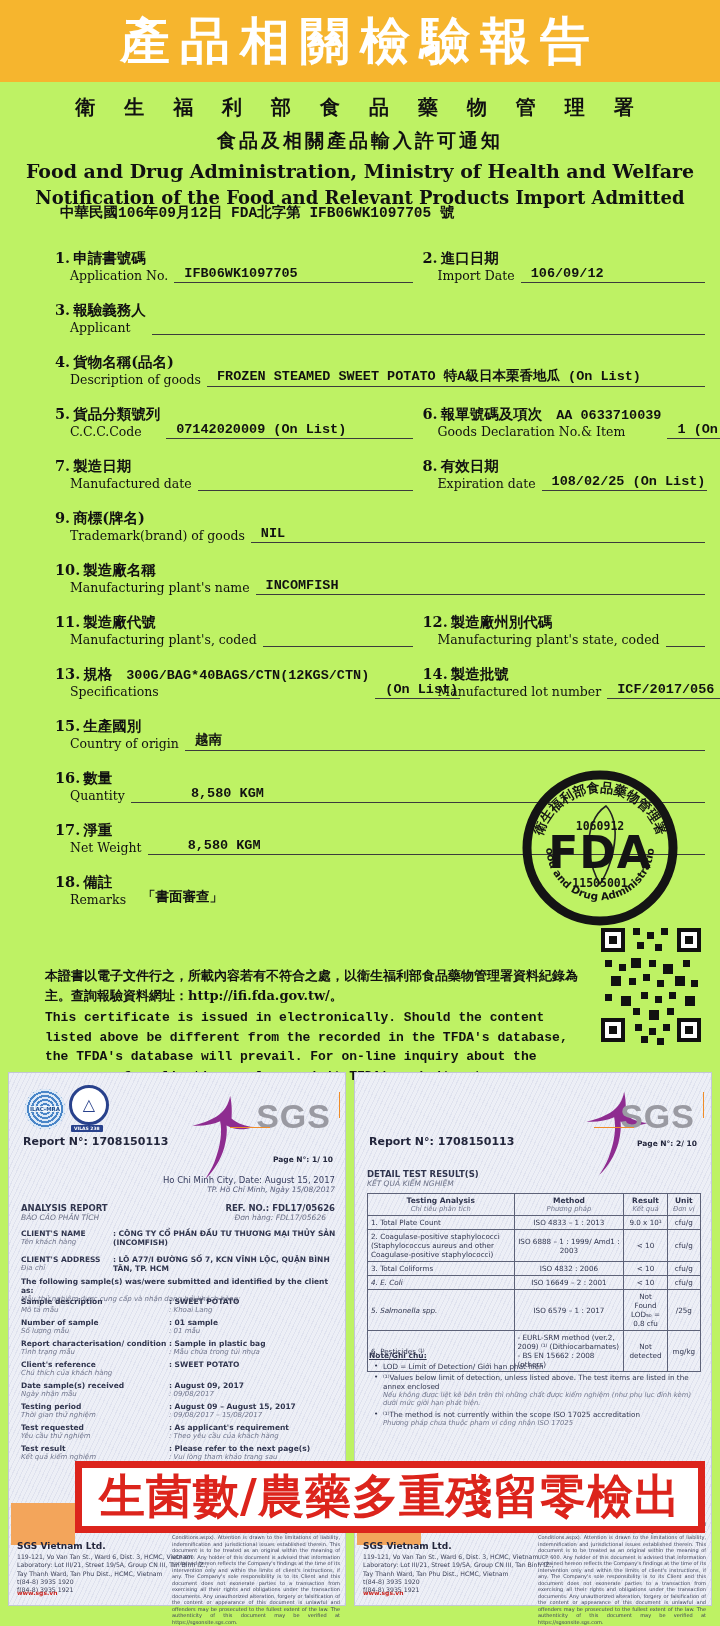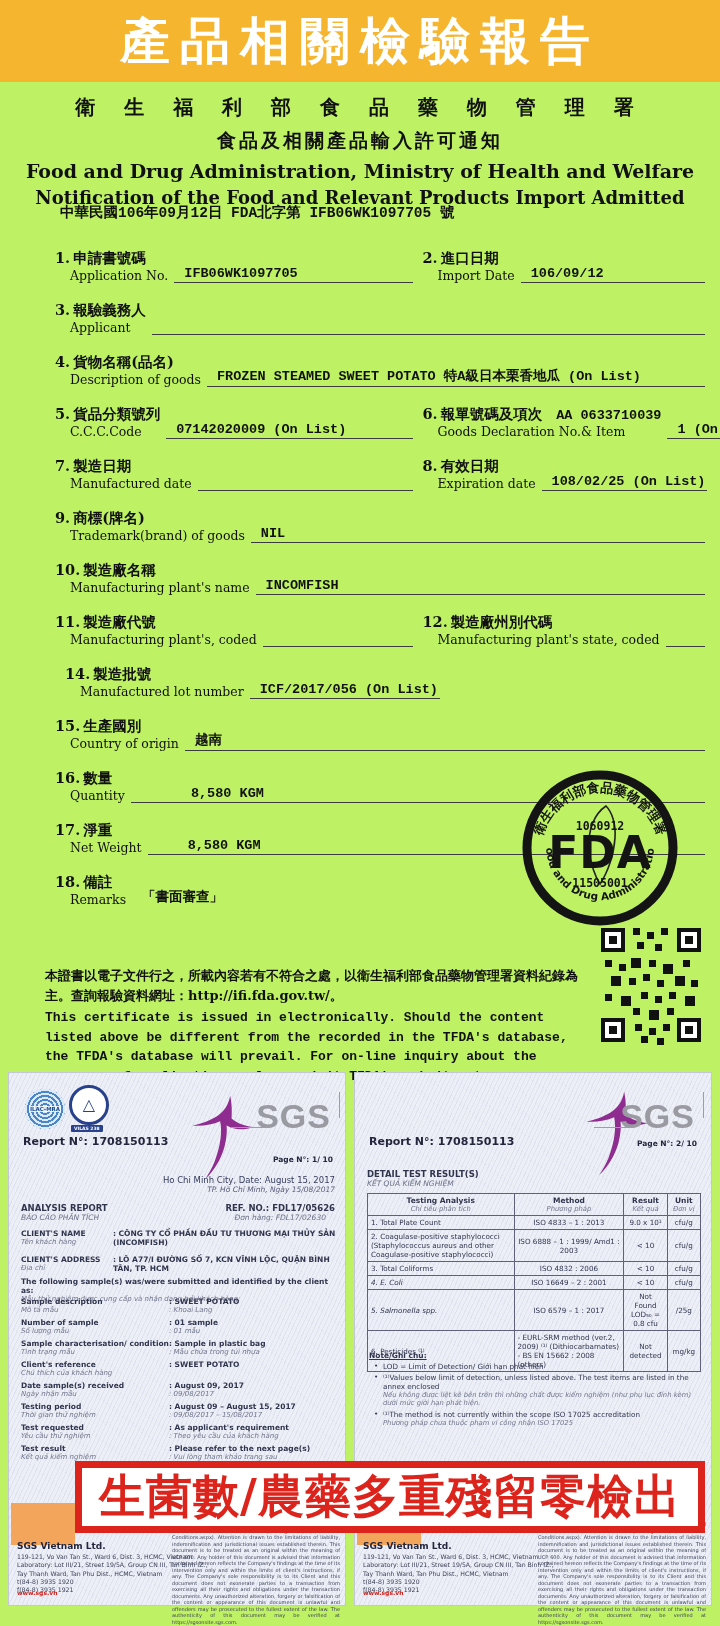--- a/index.html
+++ b/index.html
@@ -267,20 +267,29 @@
           <div class="fzh"><span class="no">12.</span><span>製造廠州別代碼</span></div>
           <div class="fen">Manufacturing plant's state, coded</div>
         </div>
         <div class="fline">
             <span class="fval"></span>
           </div>
       </div>
     </div>
 
     <div class="frow">
+      <div class="field fA">
+        <div class="flabel">
+          <div class="fzh"><span class="no">13.</span><span>規格</span><span class="vtop">300G/BAG*40BAGS/CTN(12KGS/CTN)</span></div>
+          <div class="fen">Specifications</div>
+        </div>
+        <div class="fline">
+            <span class="fval">(On List)</span>
+          </div>
+      </div>
       <div class="field fB">
         <div class="flabel">
           <div class="fzh"><span class="no">14.</span><span>製造批號</span></div>
           <div class="fen">Manufactured lot number</div>
         </div>
         <div class="fline">
             <span class="fval">ICF/2017/056  (On List)</span>
           </div>
       </div>
     </div>
@@ -429,21 +438,21 @@
       <div class="cd-en">Ho Chi Minh City, Date: August 15, 2017</div>
       <div class="cd-vn">TP. Hồ Chí Minh, Ngày 15/08/2017</div>
     </div>
 
     <div style="position:absolute;left:12px;top:130px;">
       <div class="sec-en">ANALYSIS REPORT</div>
       <div class="sec-vn">BÁO CÁO PHÂN TÍCH</div>
     </div>
     <div style="position:absolute;right:10px;top:130px;text-align:center;">
       <div class="sec-en">REF. NO.: FDL17/05626</div>
-      <div class="sec-vn">Đơn hàng: FDL17/02630</div>
+      <div class="sec-vn">Đơn hàng: FDL17/05626</div>
     </div>
 
     <div class="kv" style="left:12px;right:6px;top:156px;">
       <div class="k">
           <div class="sen">CLIENT'S NAME</div>
           <div class="svn">Tên khách hàng</div>
         </div>
       <div class="v sen">: CÔNG TY CỔ PHẦN ĐẦU TƯ THƯƠNG MẠI THỦY SẢN (INCOMFISH)</div>
     </div>
     <div class="kv" style="left:12px;right:6px;top:182px;">
@@ -475,21 +484,21 @@
             <div class="sen">Number of sample</div>
             <div class="svn">Số lượng mẫu</div>
           </div>
           <div class="sv">
             <div class="sen">: 01 sample</div>
             <div class="svn">: 01 mẫu</div>
           </div>
         </div>
       <div class="srow">
           <div class="sl">
-            <div class="sen">Sample characterisation/ condition</div>
+            <div class="sen">Report characterisation/ condition</div>
             <div class="svn">Tình trạng mẫu</div>
           </div>
           <div class="sv">
             <div class="sen">: Sample in plastic bag</div>
             <div class="svn">: Mẫu chứa trong túi nhựa</div>
           </div>
         </div>
       <div class="srow">
           <div class="sl">
             <div class="sen">Client's reference</div>

